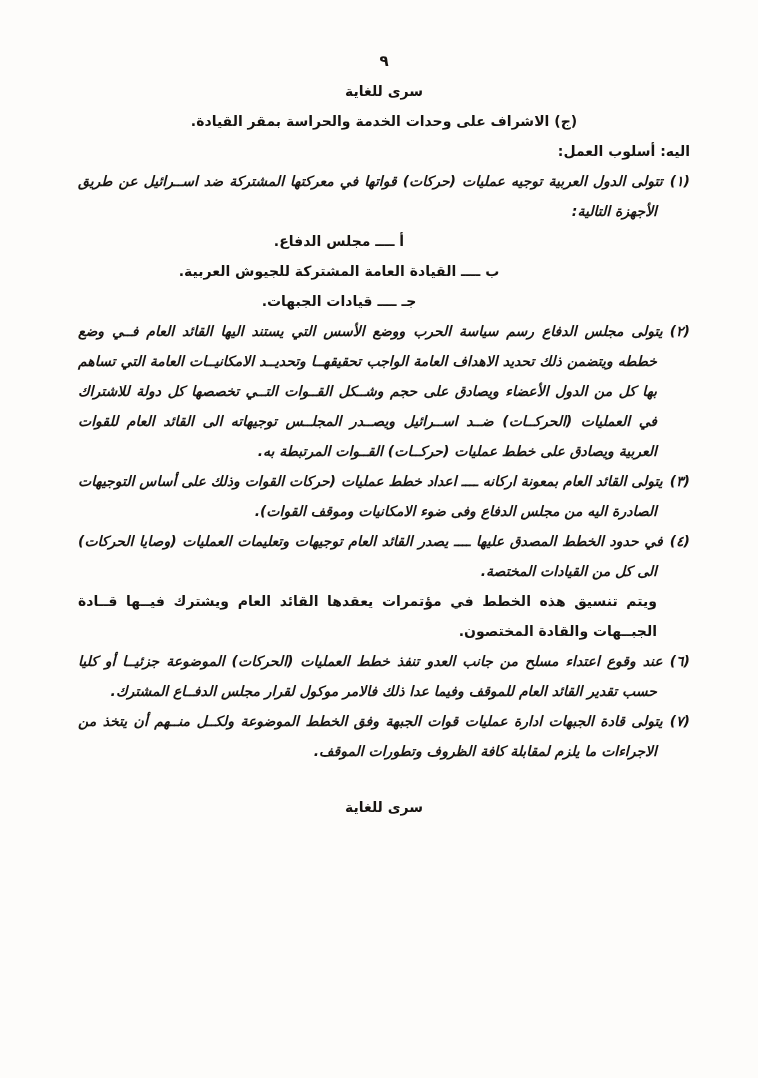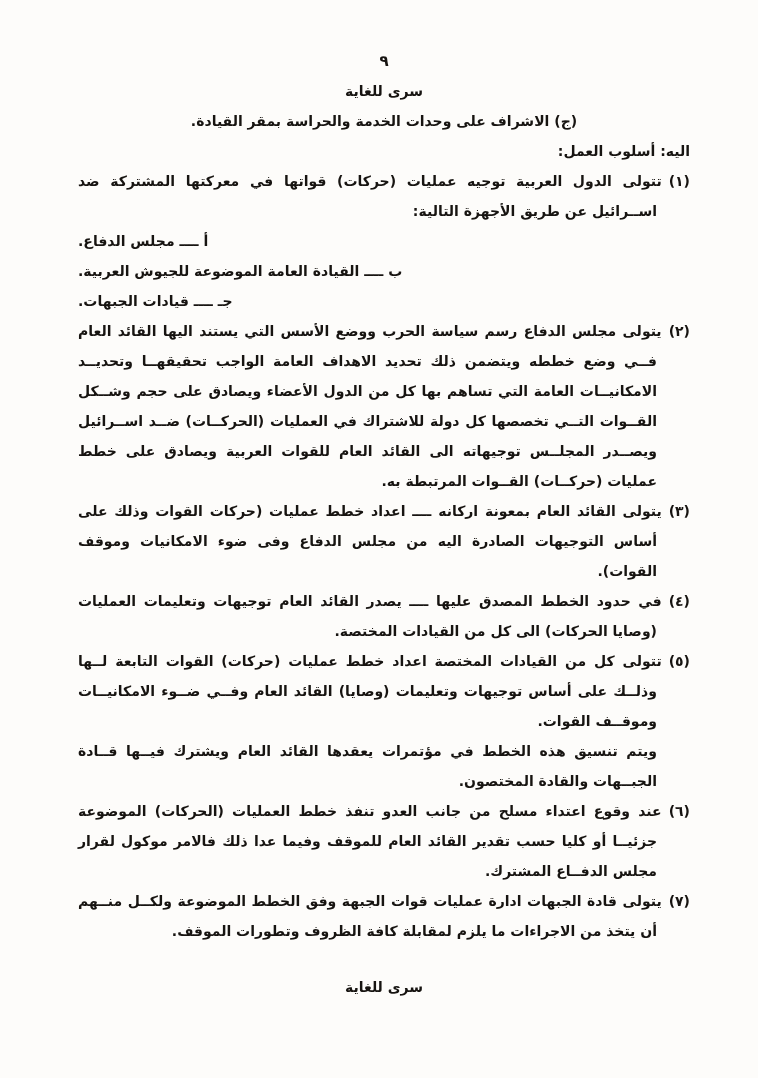--- a/index.html
+++ b/index.html
@@ -32,27 +32,28 @@
   .center-line {
     text-align: center;
   }
   .section-title {
     text-align: right;
   }
   .item {
     text-align: justify;
     text-indent: -33px;
     padding-right: 33px;
+    font-style: italic;
   }
   .num {
     margin-left: 7px;
   }
   .subitem {
     padding-right: 90px;
-    text-align: left;
+    text-align: center;
   }
   .continuation {
     text-align: justify;
     padding-right: 33px;
   }
   .footer-classification {
     text-align: center;
     margin-top: 26px;
   }
 </style>
@@ -65,31 +66,30 @@
 
   <div class="center-line">سرى للغاية</div>
 
   <div class="center-line">(ج) الاشراف على وحدات الخدمة والحراسة بمقر القيادة.</div>
 
   <div class="section-title">اليه: أسلوب العمل:</div>
 
   <p class="item"><span class="num">(١)</span><span>تتولى الدول العربية توجيه عمليات (حركات) قواتها في معركتها المشتركة ضد اســرائيل عن طريق الأجهزة التالية:</span></p>
 
   <p class="subitem">أ ــــ مجلس الدفاع.</p>
-  <p class="subitem">ب ــــ القيادة العامة الموضوعة للجيوش العربية.</p>
+  <p class="subitem">ب ــــ القيادة العامة المشتركة للجيوش العربية.</p>
   <p class="subitem">جـ ــــ قيادات الجبهات.</p>
 
   <p class="item"><span class="num">(٢)</span><span>يتولى مجلس الدفاع رسم سياسة الحرب ووضع الأسس التي يستند اليها القائد العام فــي وضع خططه ويتضمن ذلك تحديد الاهداف العامة الواجب تحقيقهــا وتحديــد الامكانيــات العامة التي تساهم بها كل من الدول الأعضاء ويصادق على حجم وشــكل القــوات التــي تخصصها كل دولة للاشتراك في العمليات (الحركــات) ضــد اســرائيل ويصــدر المجلــس توجيهاته الى القائد العام للقوات العربية ويصادق على خطط عمليات (حركــات) القــوات المرتبطة به.</span></p>
 
   <p class="item"><span class="num">(٣)</span><span>يتولى القائد العام بمعونة اركانه ــــ اعداد خطط عمليات (حركات القوات وذلك على أساس التوجيهات الصادرة اليه من مجلس الدفاع وفى ضوء الامكانيات وموقف القوات).</span></p>
 
 
   <p class="item"><span class="num">(٤)</span><span>في حدود الخطط المصدق عليها ــــ يصدر القائد العام توجيهات وتعليمات العمليات (وصايا الحركات) الى كل من القيادات المختصة.</span></p>
 
-  <p class="item"><span class="num">(٥)</span><span>تتولى كل من القيادات المختصة اعداد خطط عمليات (حركات) القوات التابعة لــها وذلــك على أساس توجيهات وتعليمات (وصايا) القائد العام وفــي ضــوء الامكانيــات وموقــف القوات.</span></p>
 
   <p class="continuation">ويتم تنسيق هذه الخطط في مؤتمرات يعقدها القائد العام ويشترك فيــها قــادة الجبــهات والقادة المختصون.</p>
 
   <p class="item"><span class="num">(٦)</span><span>عند وقوع اعتداء مسلح من جانب العدو تنفذ خطط العمليات (الحركات) الموضوعة جزئيــا أو كليا حسب تقدير القائد العام للموقف وفيما عدا ذلك فالامر موكول لقرار مجلس الدفــاع المشترك.</span></p>
 
   <p class="item"><span class="num">(٧)</span><span>يتولى قادة الجبهات ادارة عمليات قوات الجبهة وفق الخطط الموضوعة ولكــل منــهم أن يتخذ من الاجراءات ما يلزم لمقابلة كافة الظروف وتطورات الموقف.</span></p>
 
   <div class="footer-classification">سرى للغاية</div>
 
 </div>

